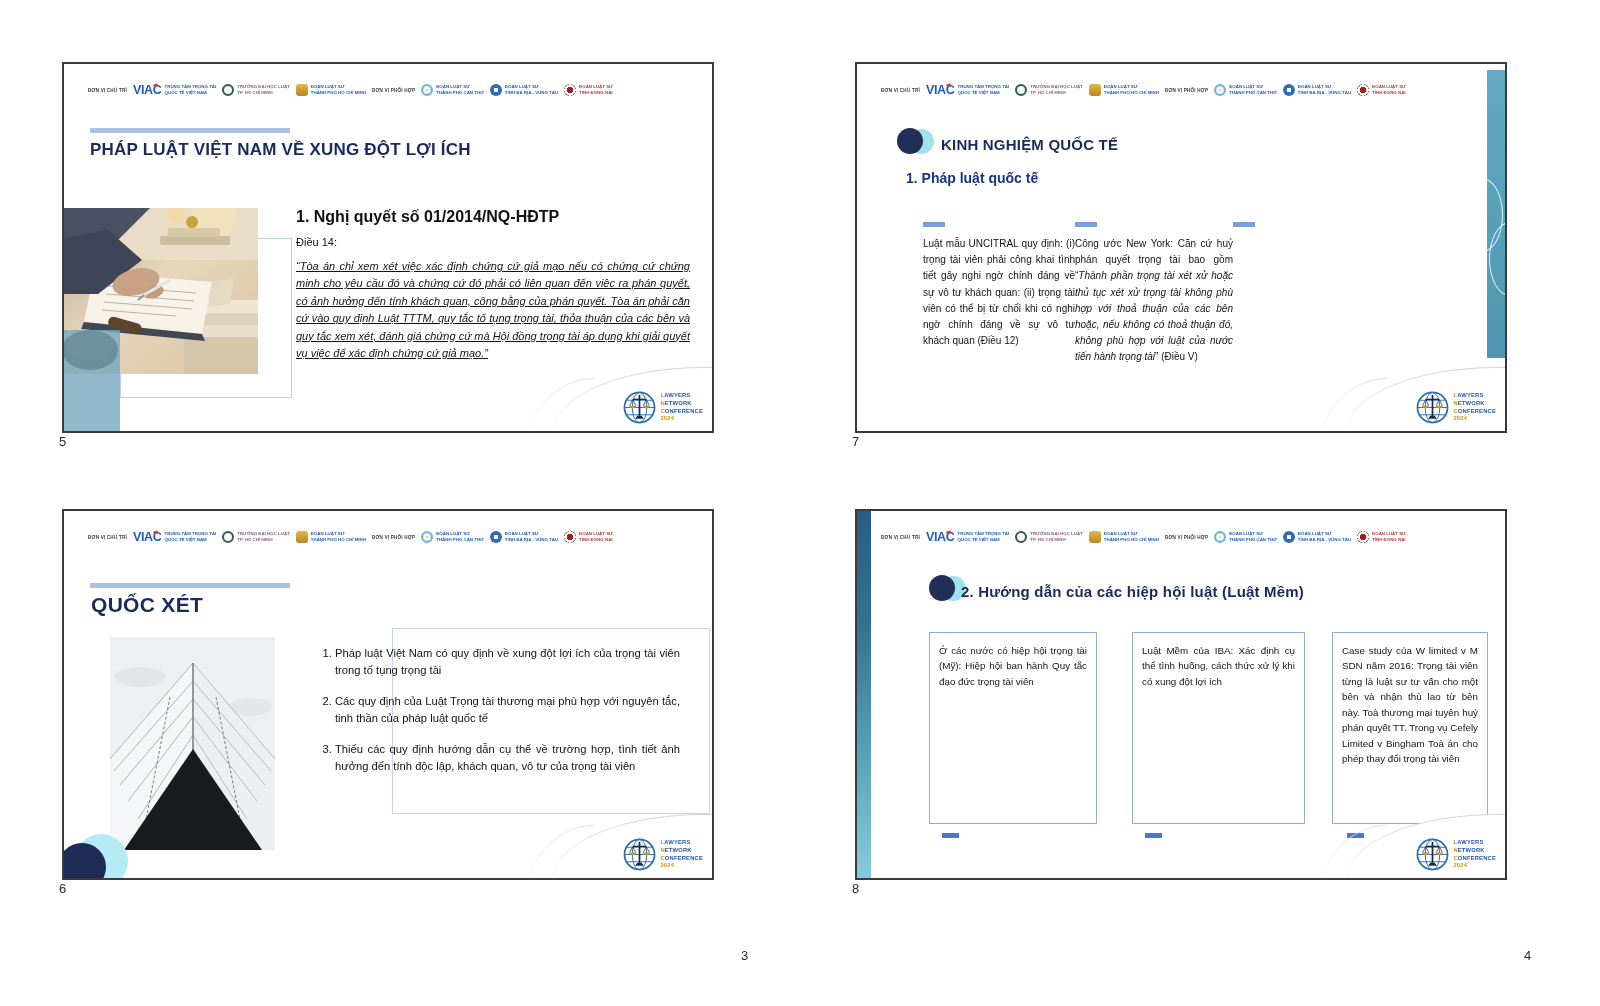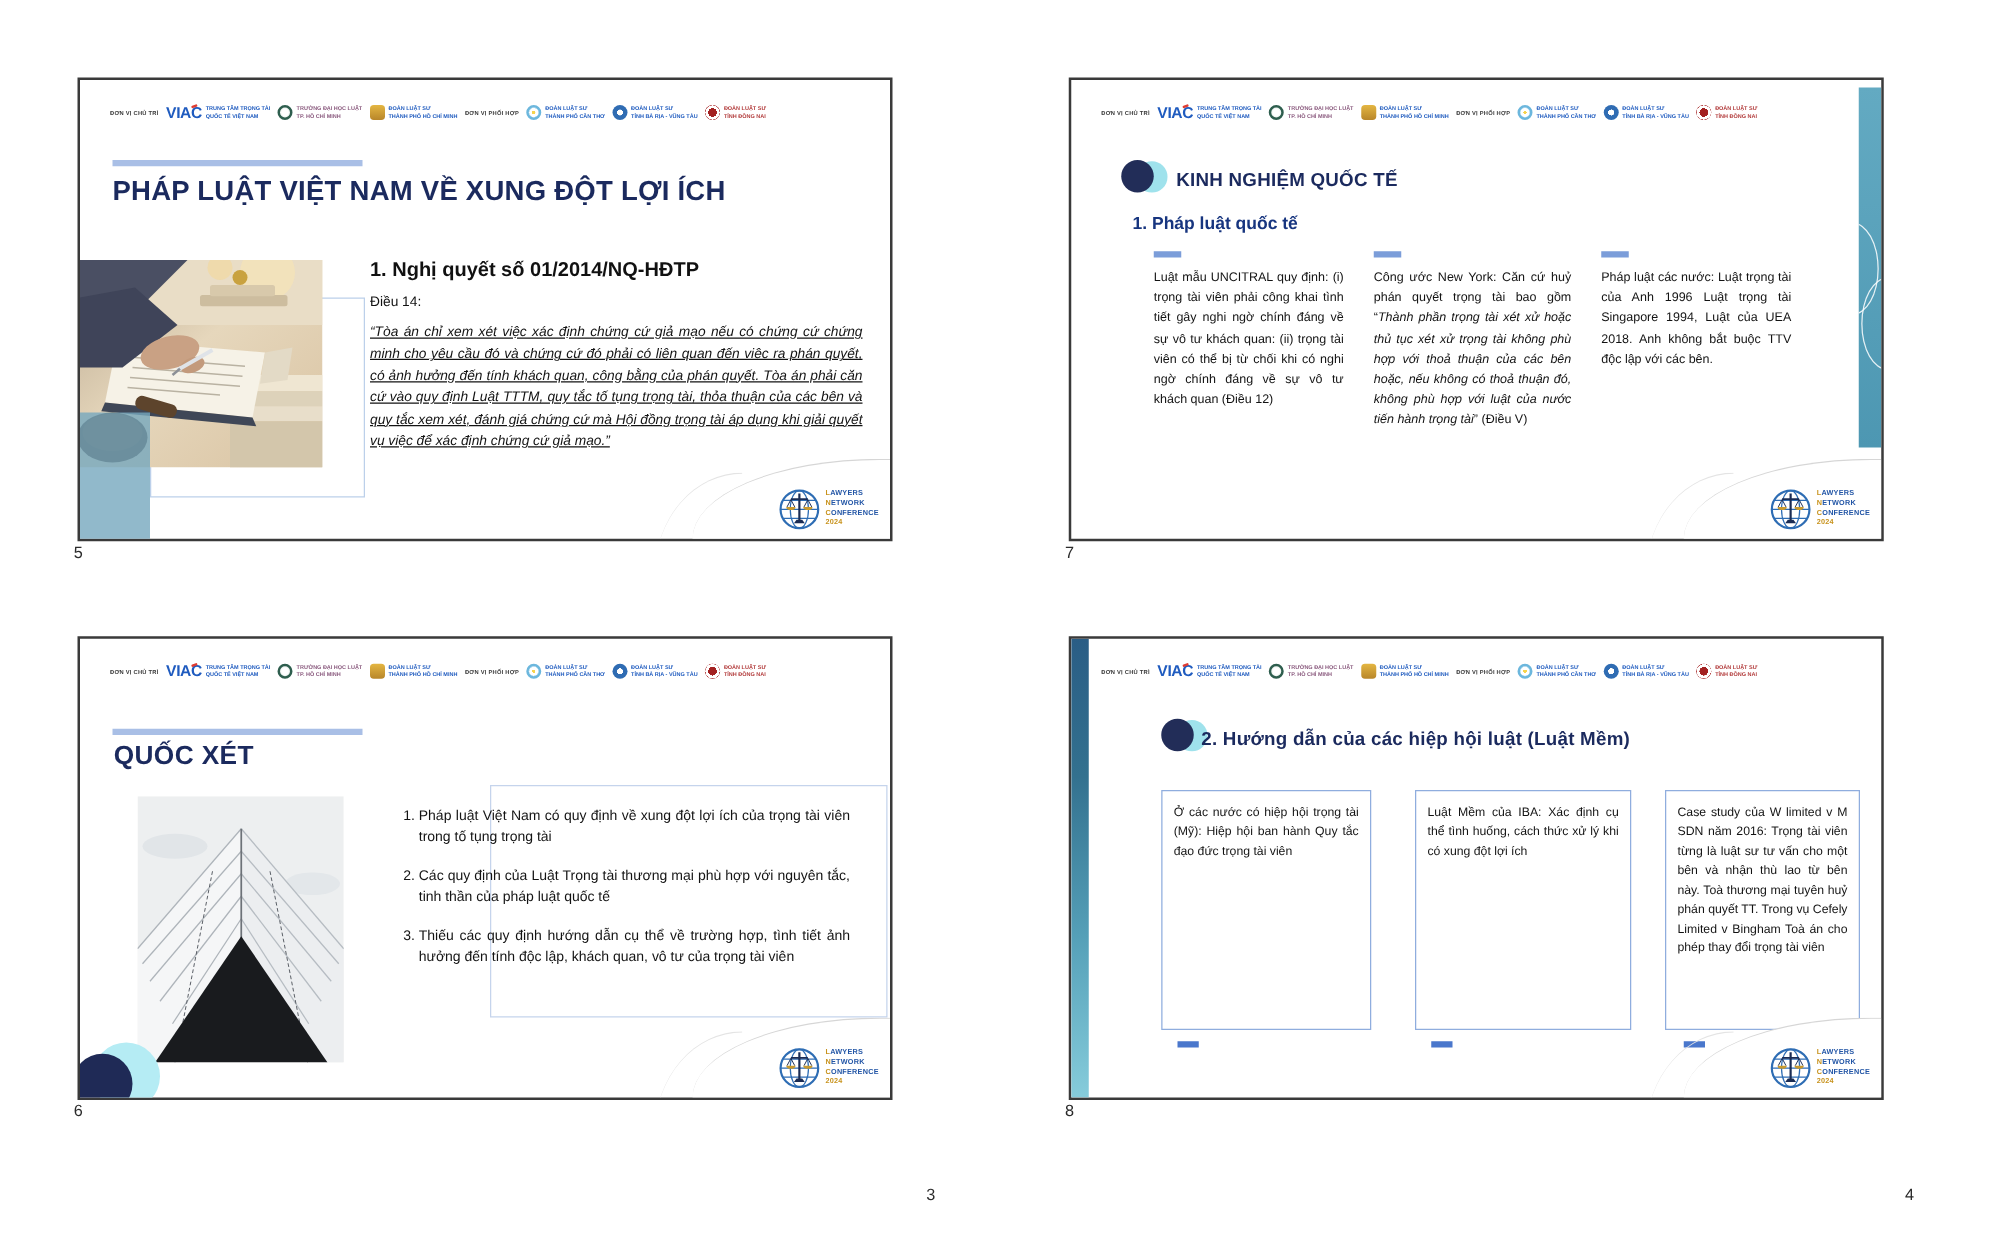--- a/index.html
+++ b/index.html
@@ -48,33 +48,33 @@
   
   .rule{position:absolute;width:200px;height:5px;background:#a9bfe6;}
   .sec-title{position:absolute;margin:0;font-size:15px;font-weight:bold;color:#1b2a5e;
              white-space:nowrap;letter-spacing:.2px;}
   .sub-title{position:absolute;margin:0;font-size:14px;font-weight:bold;color:#17357f;white-space:nowrap;}
   .dot-badge{position:absolute;width:40px;height:27px;}
   .dot-badge .teal{position:absolute;left:12px;top:1px;width:25px;height:25px;border-radius:50%;background:#9fe2ec;}
   .dot-badge .navy{position:absolute;left:0;top:0;width:26px;height:26px;border-radius:50%;background:#222d58;}
 
   
-  .s5-title{position:absolute;left:26px;top:76px;margin:0;font-size:22px;font-weight:bold;
+  .s5-title{position:absolute;left:26px;top:76px;margin:0;font-size:17px;font-weight:bold;
             color:#1b2a5e;white-space:nowrap;letter-spacing:.2px;}
   .s5-frame{position:absolute;left:56px;top:174px;width:170px;height:158px;border:1px solid #bcd0ea;}
   .s5-photo{position:absolute;left:0;top:144px;width:194px;height:166px;}
   .s5-teal{position:absolute;left:0;top:266px;width:56px;height:103px;background:rgba(118,168,190,.8);}
   .s5-body{position:absolute;left:232px;top:144px;width:394px;}
   .s5-head{margin:0;font-size:16px;font-weight:bold;color:#111;}
   .s5-sub{margin:10px 0 0;font-size:11px;color:#111;}
   .s5-quote{margin:10px 0 0;font-size:11px;font-style:italic;line-height:1.58;
             text-align:justify;color:#131313;text-decoration:underline;}
 
   
-  .cols{position:absolute;left:66px;top:137px;display:flex;gap:24px;}
+  .cols{position:absolute;left:66px;top:158px;display:flex;}
   .col .dash{display:block;width:22px;height:5px;background:#7b9dd9;margin-bottom:9px;}
   .col p{margin:0;font-size:10px;line-height:1.62;text-align:justify;color:#131313;}
   .col em{font-style:italic;}
   .teal-bar-right{position:absolute;right:0;top:6px;width:18px;height:288px;
                   background:linear-gradient(180deg,#63aac2,#4d97b2);overflow:hidden;}
   .teal-bar-right i{position:absolute;left:-26px;top:108px;width:40px;height:72px;
                     border:1.6px solid rgba(255,255,255,.85);border-radius:50%;display:block;}
   .teal-bar-right b{position:absolute;right:-26px;top:152px;width:40px;height:72px;
                     border:1.6px solid rgba(255,255,255,.85);border-radius:50%;display:block;}
 
@@ -282,21 +282,20 @@
       <div class="col" style="width:152px">
         <span class="dash"></span>
         <p>Luật mẫu UNCITRAL quy định: (i) trọng tài viên phải công khai tình tiết gây nghi ngờ chính đáng về sự vô tư khách quan: (ii) trọng tài viên có thể bị từ chối khi có nghi ngờ chính đáng về sự vô tư khách quan (Điều 12)</p>
       </div>
       <div class="col" style="width:158px">
         <span class="dash"></span>
         <p><span>Công ước New York: Căn cứ huỷ phán quyết trọng tài bao gồm “</span><em>Thành phần trọng tài xét xử hoặc thủ tục xét xử trọng tài không phù hợp với thoả thuận của các bên hoặc, nếu không có thoả thuận đó, không phù hợp với luật của nước tiến hành trọng tài</em><span>” (Điều V)</span></p>
       </div>
       <div class="col" style="width:152px">
         <span class="dash"></span>
-        <p>Pháp luật các nước: Luật trọng tài của Anh 1996 Luật trọng tài Singapore 1994, Luật của UEA 2018. Anh không bắt buộc TTV độc lập với các bên.</p>
       </div>
     </div>
     <div class="teal-bar-right">
         <i></i>
         <b></b>
       </div>
     <div class="corner-slot">
   <div class="corner-band">
           <i></i>
         </div>

